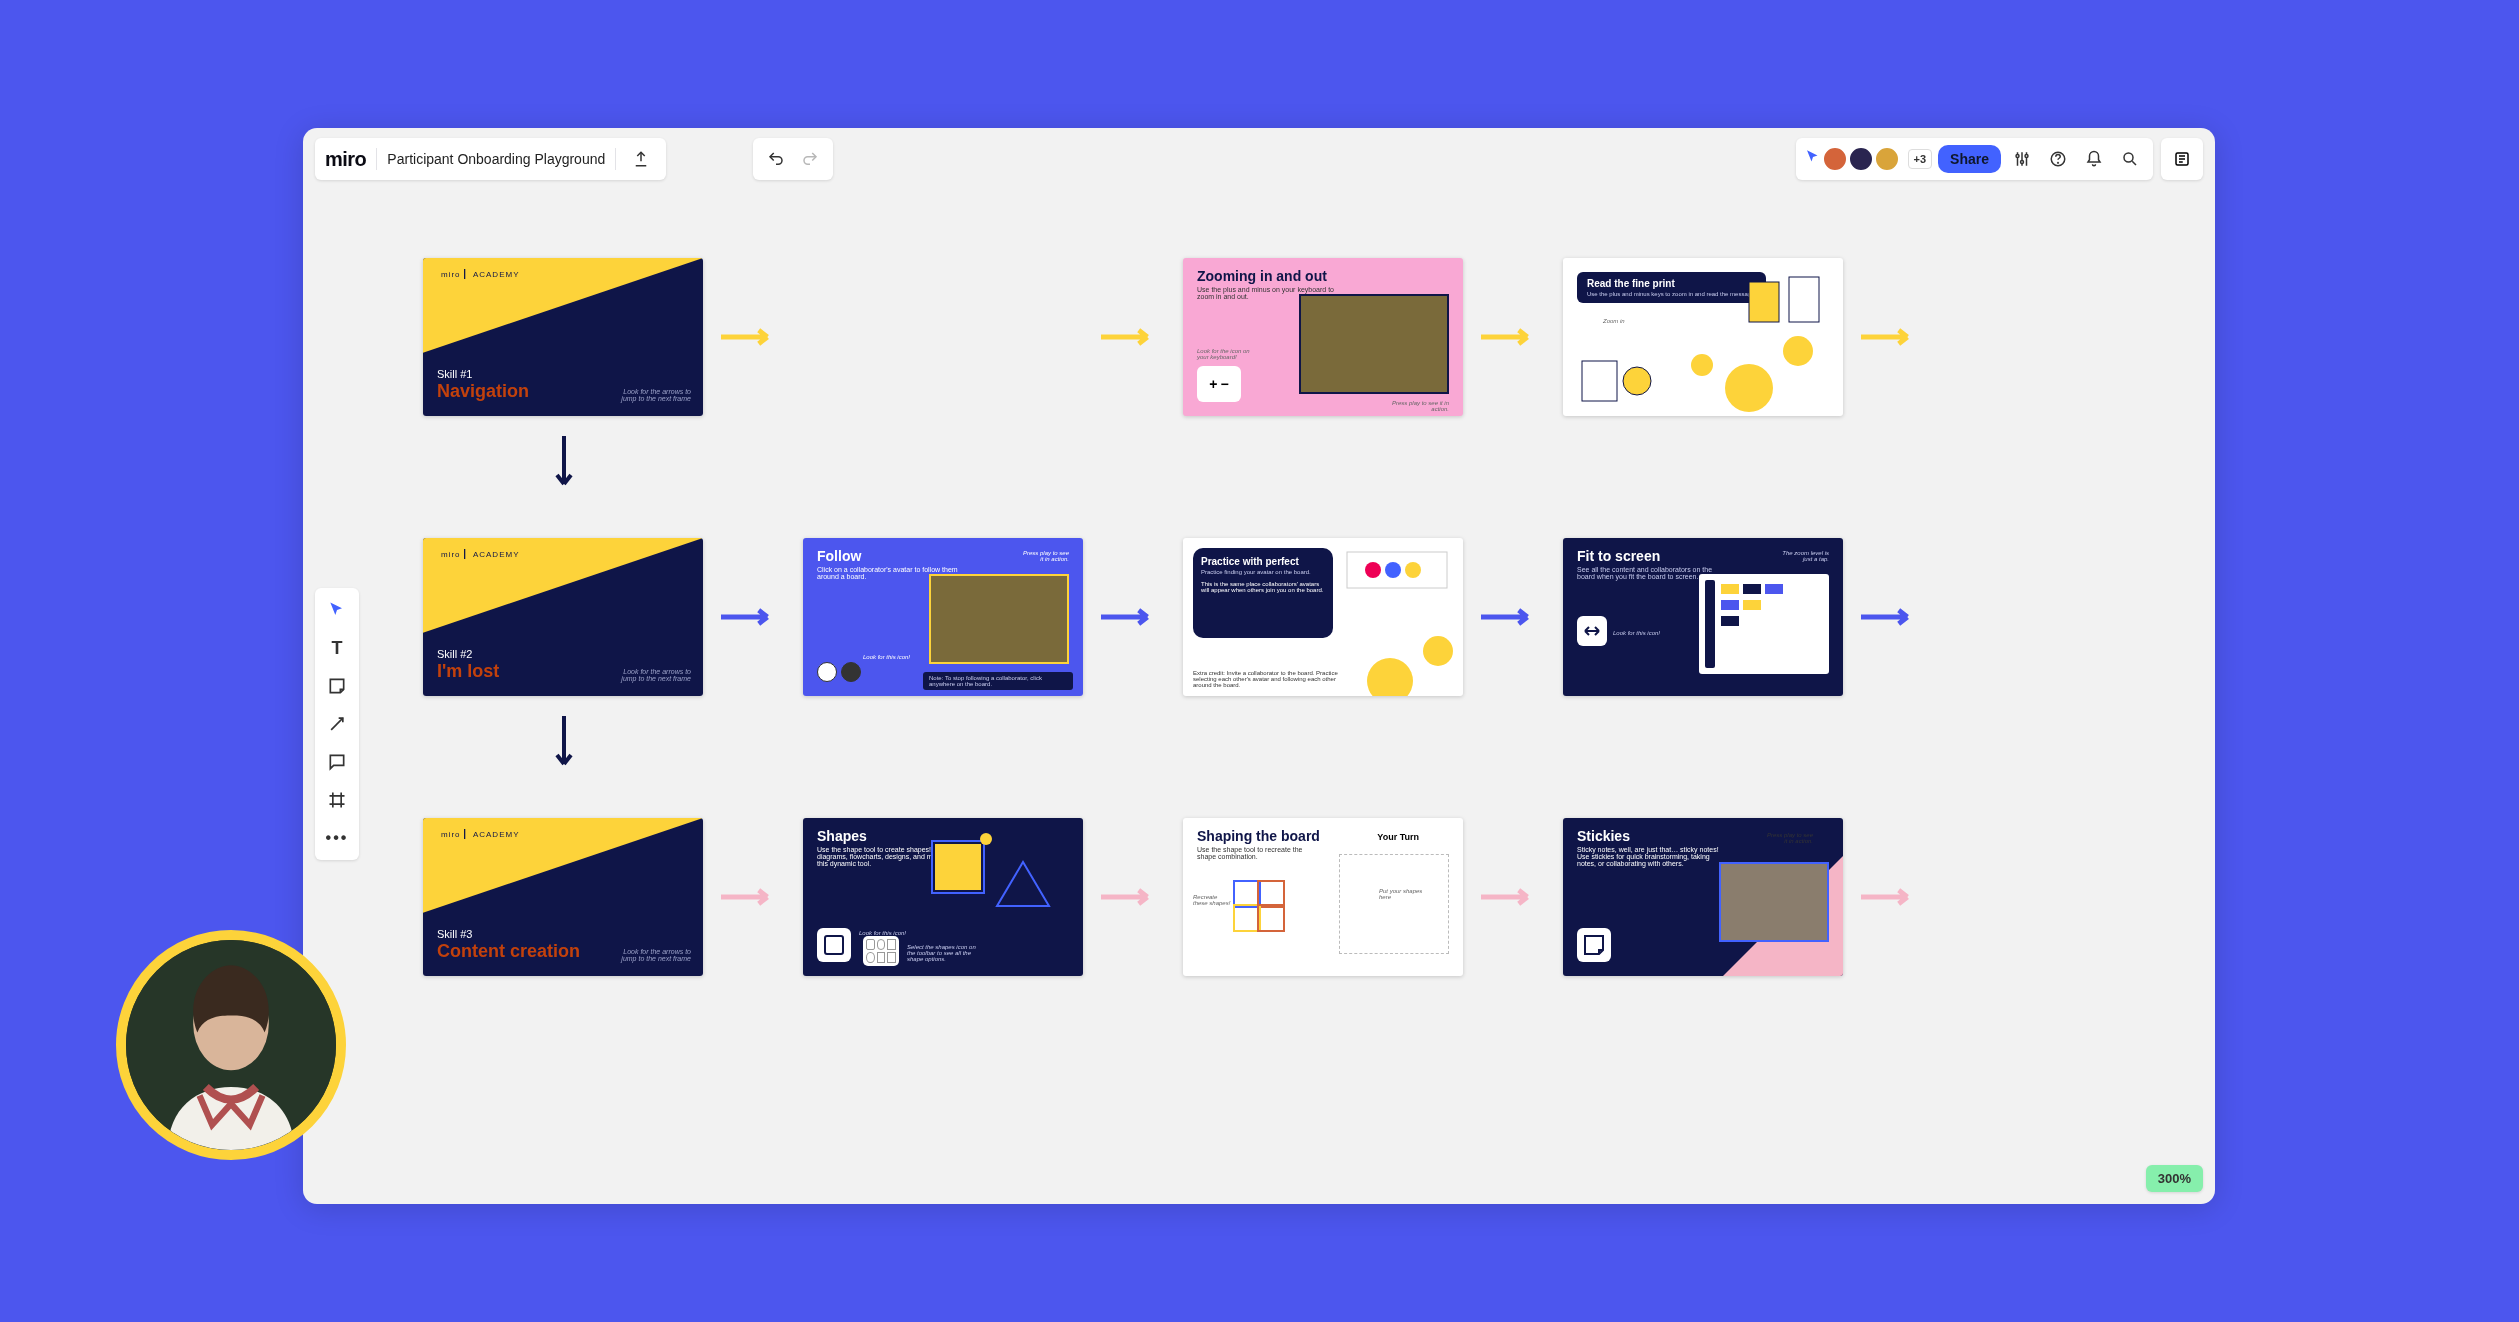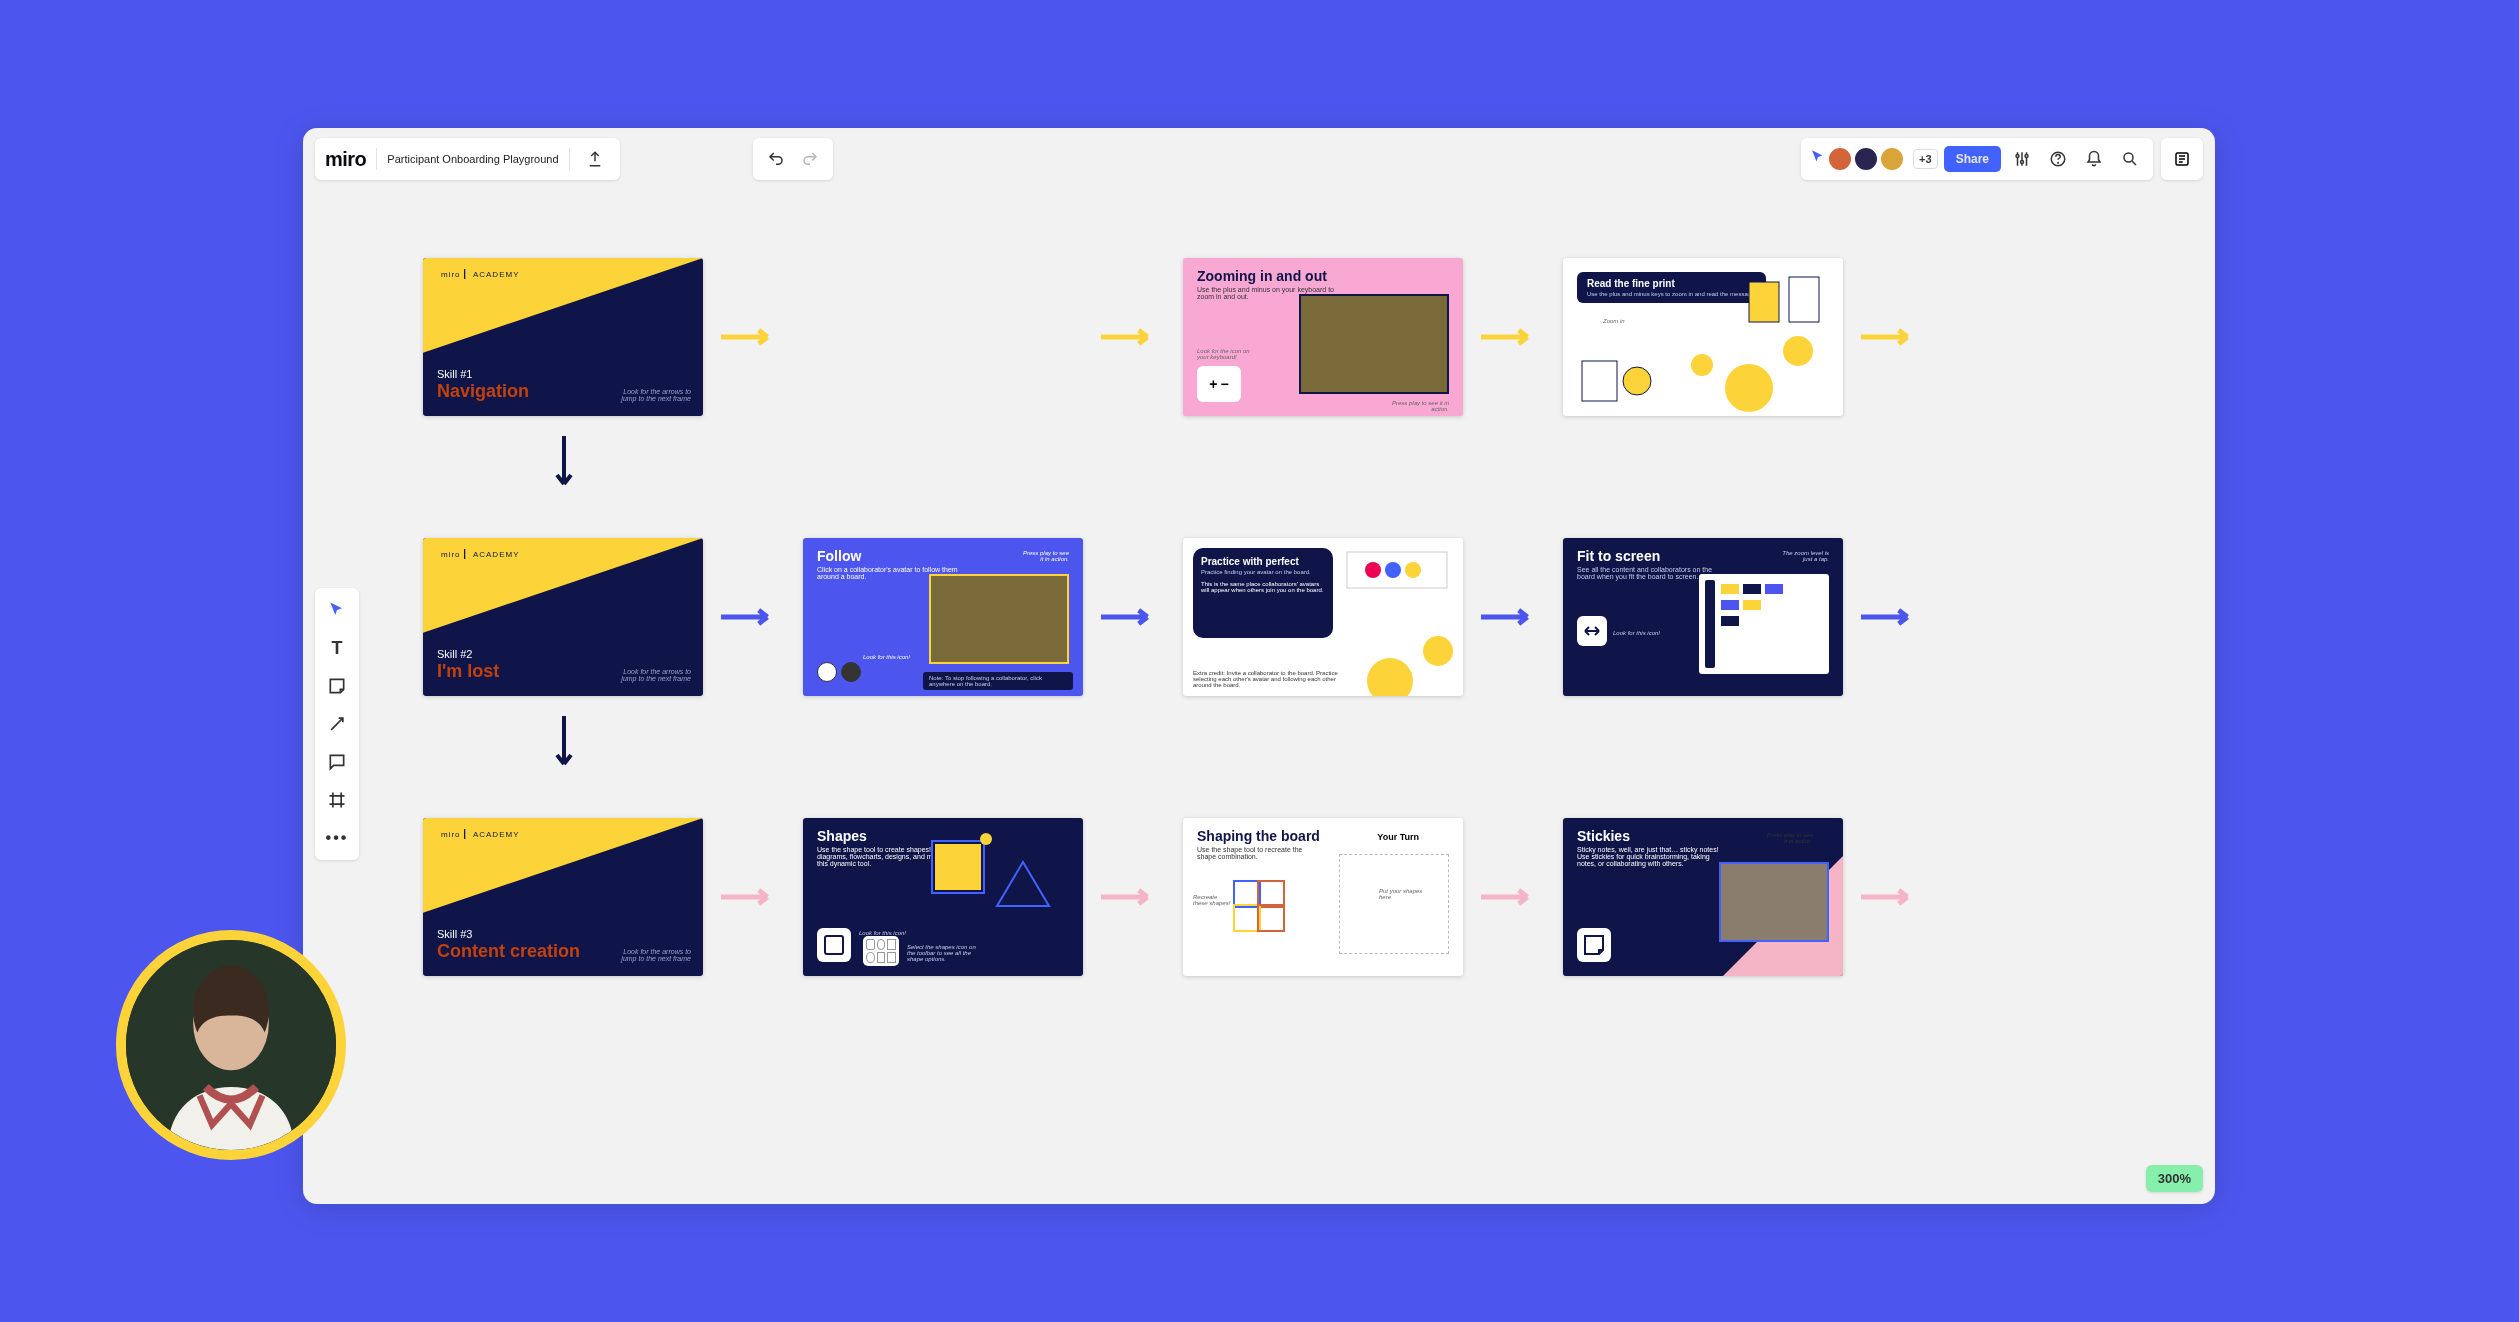--- a/index.html
+++ b/index.html
@@ -29,21 +29,21 @@
     display: flex; align-items: center;
     height: 42px;
     background: #fff;
     border-radius: 6px;
     box-shadow: 0 1px 3px rgba(0,0,0,0.12);
     padding: 0 10px;
     gap: 10px;
   }
   .logo { font-weight: 700; letter-spacing: -0.5px; font-size: 20px; color: #0b0b14; }
   .divider { width: 1px; height: 22px; background: #e3e3e7; }
-  .board-title { font-size: 11px; color: #222; }
+  .board-title { font-size: 14px; color: #222; }
   .icon-btn {
     width: 30px; height: 30px;
     display: flex; align-items: center; justify-content: center;
     border-radius: 4px; color: #333;
   }
   .undo-redo {
     position: absolute; top: 10px; left: 450px;
     display: flex; align-items:center; gap:4px;
     background:#fff; border-radius:6px; height:42px; padding:0 8px;
     box-shadow: 0 1px 3px rgba(0,0,0,0.12);
@@ -58,22 +58,22 @@
     box-shadow: 0 1px 3px rgba(0,0,0,0.12);
   }
   .avatar {
     width:26px;height:26px;border-radius:50%;
     border:2px solid #fff; margin-left:-6px;
     display:flex;align-items:center;justify-content:center;
     font-size:10px;font-weight:700;color:#fff;
   }
   .avatar:first-child{margin-left:0;}
   .share-btn {
-    background:#4262FF;color:#e5e5e5;font-size:12px;font-weight:600;
-    padding:6px 12px;border-radius:5px;
+    background:#4262FF;color:#0f172a;font-size:14px;font-weight:600;
+    padding:6px 12px;border-radius:10px;
   }
   .activity-btn {
     background:#fff;border-radius:6px;height:42px;width:42px;
     display:flex;align-items:center;justify-content:center;
     box-shadow: 0 1px 3px rgba(0,0,0,0.12);
   }
   
   .left-toolbar {
     position:absolute; left:12px; top:460px;
     width:44px; background:#fff; border-radius:6px;

